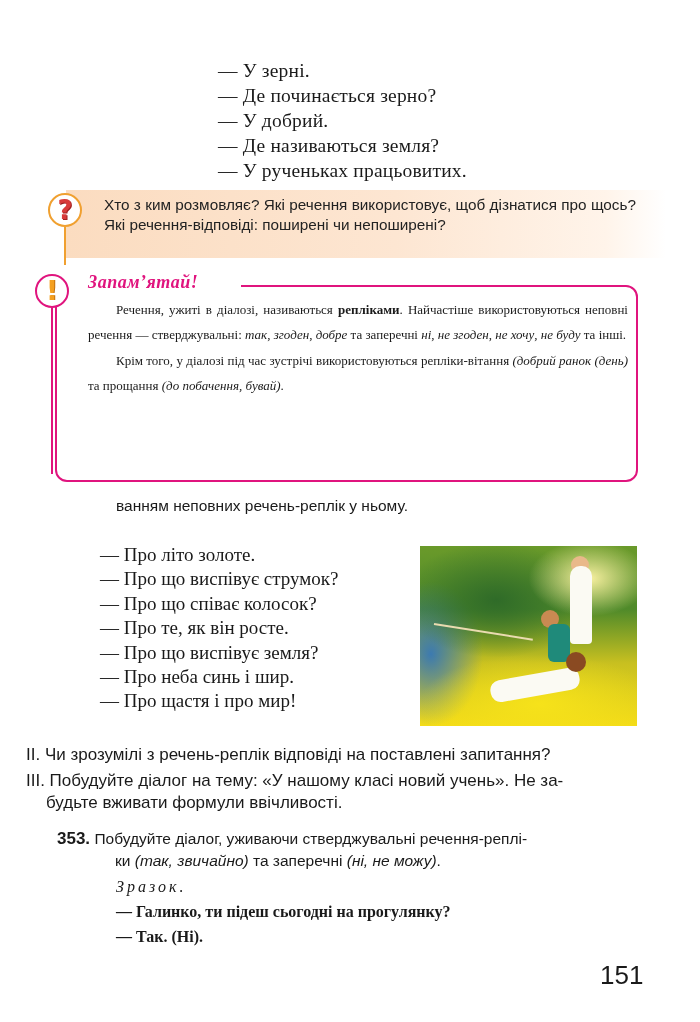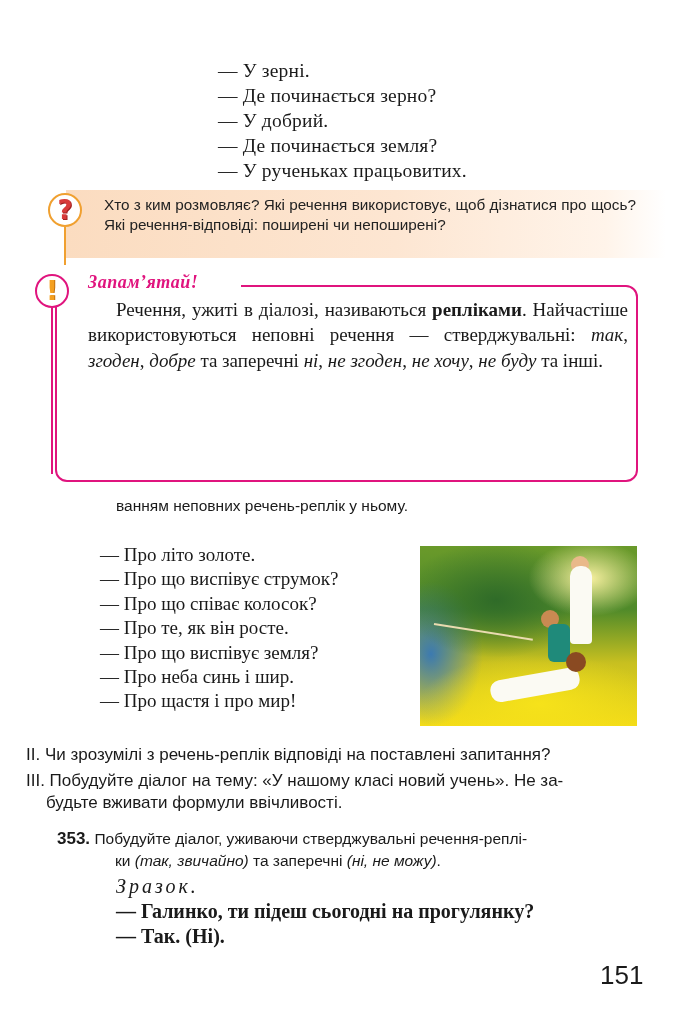--- a/index.html
+++ b/index.html
@@ -43,21 +43,21 @@
     }
     .e-icon {
       position: absolute; left: 35px; top: 274px; width: 34px; height: 34px; border-radius: 50%;
       border: 2px solid #e0147e; background: #fff; box-sizing: border-box;
       display: flex; align-items: center; justify-content: center;
     }
     .e-icon span { color: #f4a020; font-family: "DejaVu Sans", sans-serif; font-weight: bold; font-size: 26px; line-height: 1; text-shadow: 1px 0 0 #c07010; }
     .e-stem { position: absolute; left: 51px; top: 308px; width: 2px; height: 166px; background: #e0147e; }
     .remember-text {
       position: absolute; left: 88px; top: 297px; width: 540px;
-      font-size: 19px; line-height: 25.3px; text-align: justify;
+      font-size: 13px; line-height: 25.3px; text-align: justify;
     }
     .remember-text p { margin: 0; text-indent: 28px; }
     .remember-text b { font-weight: bold; }
     .remember-text i { font-style: italic; }
 
     
     .ex-num { font-family: "Liberation Sans", "DejaVu Sans", sans-serif; font-weight: bold; font-size: 17px; }
     .ex352 { position: absolute; left: 50px; top: 495px; width: 590px; font-family: "Liberation Sans", "DejaVu Sans", sans-serif; font-size: 15.5px; line-height: 22px; }
     .ex352 .line2 { padding-left: 66px; }
     .poem { position: absolute; left: 100px; top: 543px; font-size: 19px; line-height: 24.4px; white-space: nowrap; }
@@ -78,53 +78,54 @@
     .picture .child2 { position: absolute; left: 70px; top: 128px; width: 90px; height: 22px; background: #fbfaf3; border-radius: 10px; transform: rotate(-10deg); }
     .picture .child2-head { position: absolute; left: 146px; top: 106px; width: 20px; height: 20px; background: #8a4a22; border-radius: 50%; }
 
     .ex352-2 { position: absolute; left: 26px; top: 744px; width: 620px; font-family: "Liberation Sans", "DejaVu Sans", sans-serif; font-size: 17px; line-height: 22px; }
     .ex352-2 .item { margin-bottom: 4px; }
     .ex352-2 .cont { padding-left: 20px; }
 
     .ex353 { position: absolute; left: 57px; top: 828px; width: 583px; font-family: "Liberation Sans", "DejaVu Sans", sans-serif; font-size: 15.5px; line-height: 22px; }
     .ex353 .line2 { padding-left: 58px; }
     .ex353 i { font-style: italic; }
-    .sample { position: absolute; left: 116px; top: 874px; font-size: 20px; line-height: 25px; white-space: nowrap; }
+    .sample { position: absolute; left: 116px; top: 874px; font-size: 16px; line-height: 25px; white-space: nowrap; }
     .sample .label { font-style: italic; letter-spacing: 3px; }
     .sample .b { font-weight: bold; }
 
     .page-number { position: absolute; left: 600px; top: 960px; font-family: "Liberation Sans", "DejaVu Sans", sans-serif; font-size: 26px; }
   </style>
 </head>
 <body>
 
 <div class="dialog-top serif">
   <div class="line">— У зерні.</div>
   <div class="line">— Де починається зерно?</div>
   <div class="line">— У добрий.</div>
-  <div class="line">— Де починається земля?</div>
+  <div class="line">— Де називаються земля?</div>
   <div class="line">— У рученьках працьовитих.</div>
 </div>
 
 <div class="question-block"></div>
 <div class="q-stem"></div>
 <div class="q-icon">
     <span>?</span>
   </div>
 <div class="question-text sans">Хто з ким розмовляє? Які речення використовує, щоб дізнатися про щось? Які речення-відповіді: поширені чи непоширені?</div>
 
 <div class="remember-box"></div>
 <div class="remember-title-mask"></div>
 <div class="e-stem"></div>
 <div class="e-icon">
     <span>!</span>
   </div>
 <div class="remember-title serif">Запам’ятай!</div>
 <div class="remember-text serif">
   <p><span>Речення, ужиті в діалозі, називаються </span><b>репліками</b><b style="font-weight:normal">. Найчастіше використовуються неповні речення — стверджувальні: </b><i>так</i><span>, </span><i>згоден</i><span>, </span><i>добре</i><span> та заперечні </span><i>ні</i><span>, </span><i>не згоден</i><span>, </span><i>не хочу</i><span>, </span><i>не буду</i><span> та інші.</span></p>
+  <p><span>Крім того, у діалозі під час зустрічі використовуються репліки-вітання </span><i>(добрий ранок (день)</i><span> та прощання </span><i>(до побачення, бувай)</i><span>.</span></p>
 </div>
 
 <div class="ex352">
   <div class="line2">ванням неповних речень-реплік у ньому.</div>
 </div>
 
 <div class="poem serif">
   <div>— Про літо золоте.</div>
   <div>— Про що виспівує струмок?</div>
   <div>— Про що співає колосок?</div>

